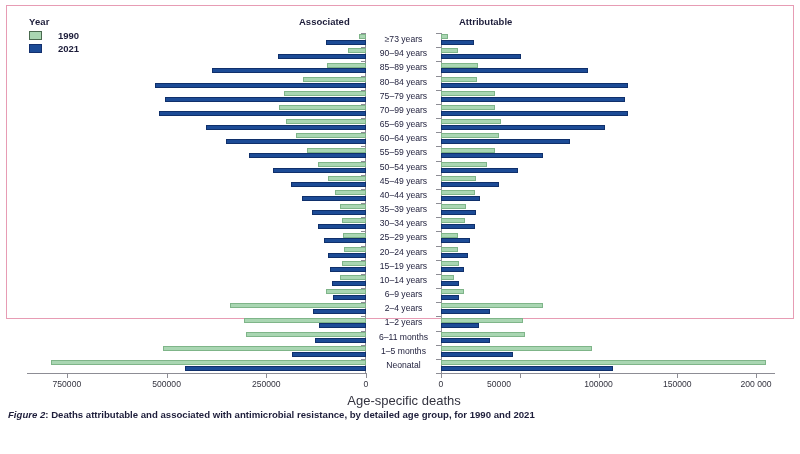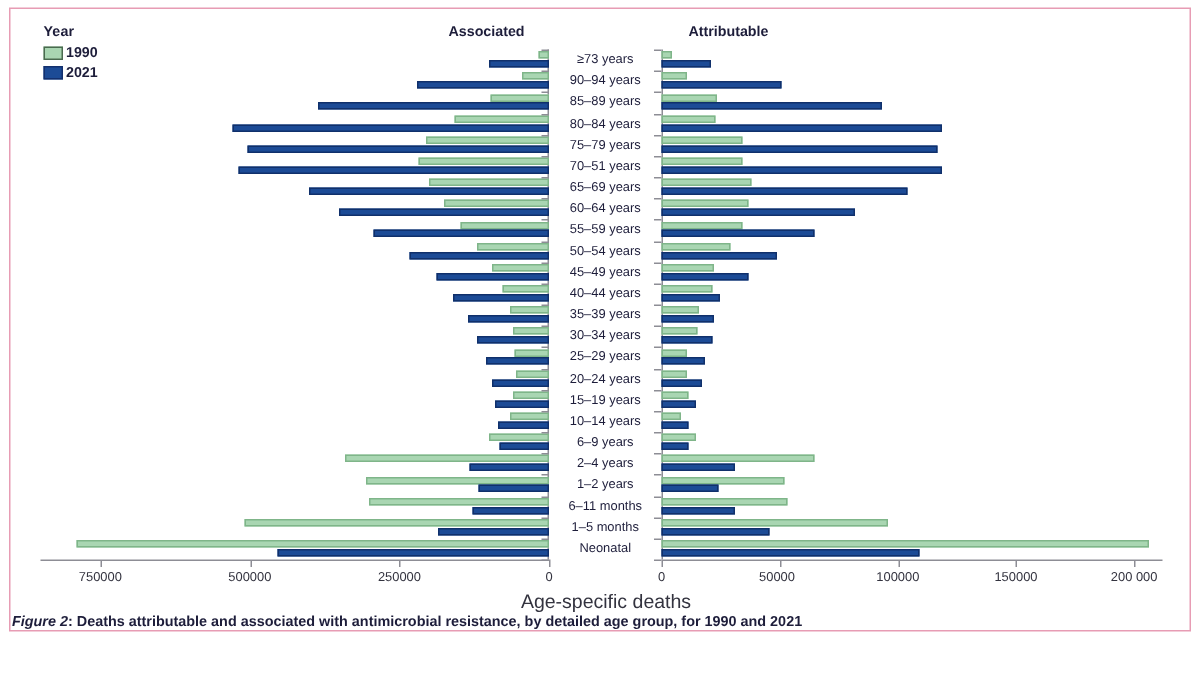--- a/index.html
+++ b/index.html
@@ -8,34 +8,34 @@
     width: 800px; height: 454px;
     background: #ffffff;
     font-family: "Liberation Serif", "DejaVu Serif", serif;
     overflow: hidden;
   }
   #root { position: relative; width: 800px; height: 454px; background:#fff; }
 
   .figbox {
     position: absolute;
     left: 6px; top: 5px;
-    width: 788px; height: 416px;
+    width: 788px; height: 314px;
     border: 1.5px solid #e79cb4;
     background: #ffffff;
   }
 
   
   .legend { position:absolute; left:22px; top:10px; }
   .legend-title {
     font-family: "Liberation Sans", sans-serif;
     font-weight: bold; font-size: 9.5px; color: #1d1d3a;
     letter-spacing: .1px;
     margin-bottom: 3px;
   }
-  .legend-row { display:flex; align-items:center; gap:2px; margin-bottom:2px; }
+  .legend-row { display:flex; align-items:center; gap:16px; margin-bottom:2px; }
   .legend-swatch {
     width: 13px; height: 9px;
     border: 1px solid #4a6a4f;
     display:inline-block;
   }
   .legend-swatch.blue { border-color:#13306e; }
   .legend-label {
     font-family: "Liberation Sans", sans-serif;
     font-weight: bold; font-size: 9.5px; color:#1d1d3a;
   }
@@ -409,21 +409,21 @@
         <div class="tick" style="top: 325.833px;"></div>
         <div class="tick" style="top: 340px;"></div>
       </div>
 
     <div id="agelabels">
         <div class="agelab" style="top: 0px;">≥73 years</div>
         <div class="agelab" style="top: 14.1667px;">90–94 years</div>
         <div class="agelab" style="top: 28.3333px;">85–89 years</div>
         <div class="agelab" style="top: 42.5px;">80–84 years</div>
         <div class="agelab" style="top: 56.6667px;">75–79 years</div>
-        <div class="agelab" style="top: 70.8333px;">70–51 years</div>
+        <div class="agelab" style="top: 70.8333px;">70–99 years</div>
         <div class="agelab" style="top: 85px;">65–69 years</div>
         <div class="agelab" style="top: 99.1667px;">60–64 years</div>
         <div class="agelab" style="top: 113.333px;">55–59 years</div>
         <div class="agelab" style="top: 127.5px;">50–54 years</div>
         <div class="agelab" style="top: 141.667px;">45–49 years</div>
         <div class="agelab" style="top: 155.833px;">40–44 years</div>
         <div class="agelab" style="top: 170px;">35–39 years</div>
         <div class="agelab" style="top: 184.167px;">30–34 years</div>
         <div class="agelab" style="top: 198.333px;">25–29 years</div>
         <div class="agelab" style="top: 212.5px;">20–24 years</div>
@@ -445,21 +445,21 @@
         <div class="xlabel" style="left: 359px;">0</div>
         <div class="xtick" style="left: 259.294px;"></div>
         <div class="xlabel" style="left: 259.294px;">250000</div>
         <div class="xtick" style="left: 159.588px;"></div>
         <div class="xlabel" style="left: 159.588px;">500000</div>
         <div class="xtick" style="left: 59.8824px;"></div>
         <div class="xlabel" style="left: 59.8824px;">750000</div>
         <div class="xtick" style="left: 434px;"></div>
         <div class="xlabel" style="left: 434px;">0</div>
         <div class="xtick" style="left: 512.774px;"></div>
-        <div class="xlabel" style="left: 511px;">50000</div>
+        <div class="xlabel" style="left: 492px;">50000</div>
         <div class="xtick" style="left: 591.547px;"></div>
         <div class="xlabel" style="left: 591.547px;">100000</div>
         <div class="xtick" style="left: 670.321px;"></div>
         <div class="xlabel" style="left: 670.321px;">150000</div>
         <div class="xtick" style="left: 749.094px;"></div>
         <div class="xlabel" style="left: 749.094px;">200 000</div>
       </div>
 
     <div class="axis-title" style="left:397px;">Age-specific deaths</div>
 

